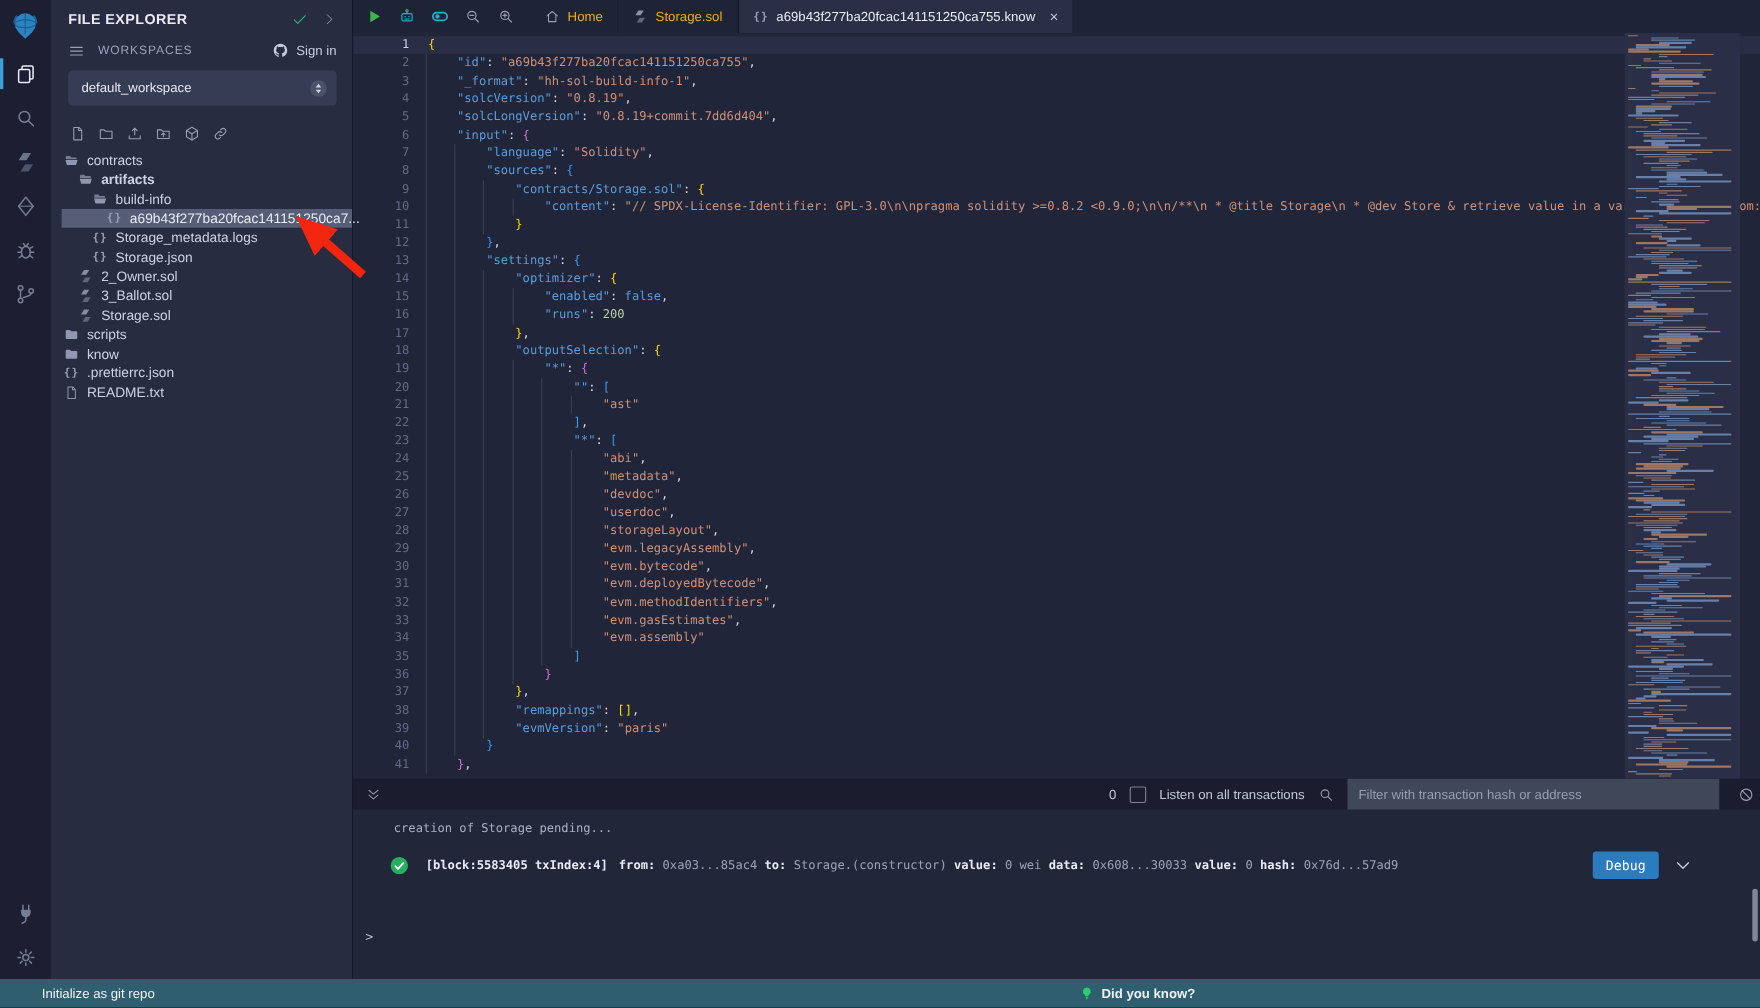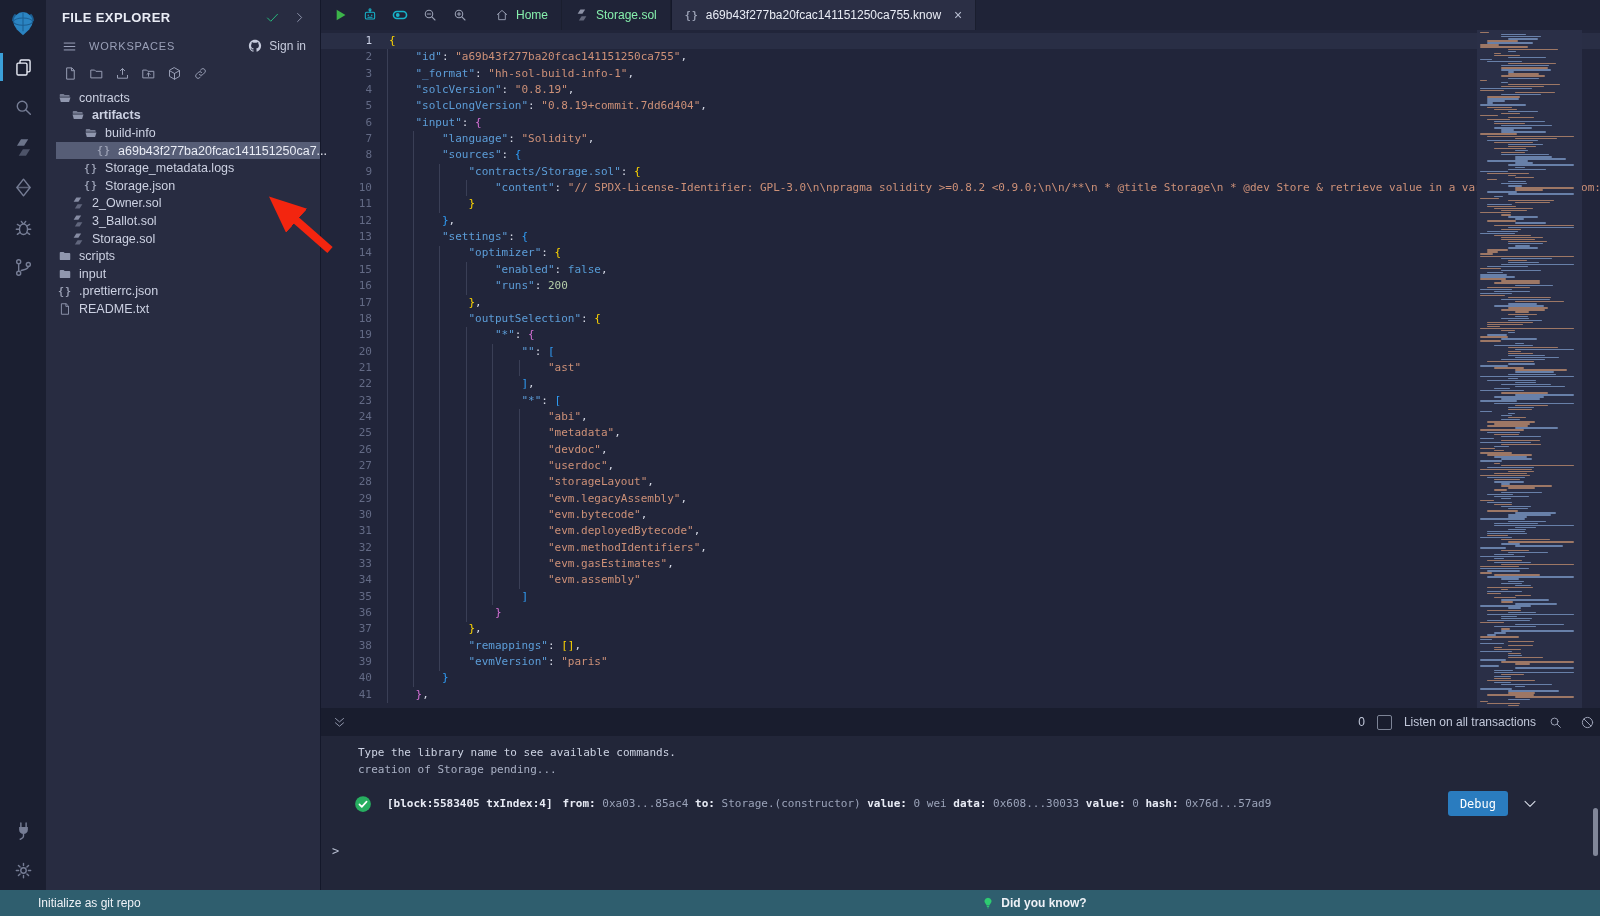--- a/index.html
+++ b/index.html
@@ -44,21 +44,21 @@
   .tree-row.selected{background:#565d76;color:#e9ecf5}
   .braces{font-family:"DejaVu Sans Mono",monospace;font-size:10px;font-weight:bold;color:#9aa0b4;
           margin-right:7px;letter-spacing:1px}
 
   
   #editor-col{position:absolute;left:320px;top:0;right:0;height:890px}
   #tabbar{height:30px;background:#1f2337;border-bottom:1px solid #14182a;display:flex;align-items:stretch}
   .tb-controls{display:flex;align-items:center;gap:14px;padding:0 14px 0 12px}
   .tb-controls .ico{width:16px;height:16px;cursor:pointer}
   .c-play{color:#3cb44a}.c-teal{color:#17b3c9}.c-gray{color:#9aa0b4}
-  .tab{display:flex;align-items:center;gap:7px;padding:0 13px;font-size:12px;color:#86efac;cursor:pointer;
+  .tab{display:flex;align-items:center;gap:7px;padding:0 13px;font-size:12px;color:#eab308;cursor:pointer;
        border-right:1px solid #1a1e2e}
   .tab .ico{width:14px;height:14px}
   .tab.active{background:#2b2f45;color:#e9ecf5;border-left:1px solid #14182a}
   .tab .close{margin-left:6px;font-size:14px;color:#b9bfd2;cursor:pointer;line-height:1}
   .tab .braces{margin-right:0}
 
   #editor{position:absolute;top:30px;left:0;right:0;height:678px;background:#21253a;overflow:hidden}
   #code-lines{position:absolute;top:3px;left:0;right:0;font-family:"DejaVu Sans Mono",monospace;
               font-size:11px;line-height:16.35px;white-space:pre;z-index:2}
   .line{display:flex}
@@ -224,20 +224,29 @@
     <span class="ws-label">WORKSPACES</span>
     <span class="signin">
       <span class="ico">
           <svg viewBox="0 0 24 24" fill="currentColor" stroke="none">
             <path d="M12 2.8c-5.1 0-9.2 4.1-9.2 9.2 0 4.1 2.6 7.5 6.3 8.7.5.1.6-.2.6-.5v-1.7c-2.6.6-3.1-1.2-3.1-1.2-.4-1.1-1-1.4-1-1.4-.8-.6.1-.6.1-.6.9.1 1.4 1 1.4 1 .8 1.4 2.1 1 2.6.7.1-.6.3-1 .6-1.2-2-.2-4.2-1-4.2-4.5 0-1 .4-1.8 1-2.5-.1-.2-.4-1.2.1-2.4 0 0 .8-.3 2.5.9.7-.2 1.5-.3 2.3-.3s1.6.1 2.3.3c1.7-1.2 2.5-.9 2.5-.9.5 1.2.2 2.2.1 2.4.6.7 1 1.5 1 2.5 0 3.5-2.2 4.3-4.2 4.5.3.3.6.9.6 1.7v2.5c0 .3.1.6.6.5 3.7-1.2 6.3-4.6 6.3-8.7 0-5.1-4.1-9.2-9.2-9.2z"></path>
           </svg>
         </span>
       <span>Sign in</span>
     </span>
   </div>
+  <div class="ws-select">
+    <span class="ws-name">default_workspace</span>
+    <span class="ws-circle ico">
+        <svg viewBox="0 0 24 24">
+          <circle cx="12" cy="12" r="9.5" fill="#4a5169"></circle>
+          <path d="M12 6.5l3.2 4.2H8.8zM12 17.5l-3.2-4.2h6.4z" fill="#cfd4e4"></path>
+        </svg>
+      </span>
+  </div>
   <div class="fe-toolbar" id="fe-toolbar">
       <span class="ico">
         <svg viewBox="0 0 24 24" fill="none" stroke="currentColor" stroke-width="1.6" stroke-linecap="round" stroke-linejoin="round">
           <path d="M6.5 3h7.5l4 4v14H6.5z"></path>
           <path d="M13.5 3.5V7.5h4"></path>
         </svg>
       </span>
       <span class="ico">
         <svg viewBox="0 0 24 24" fill="none" stroke="currentColor" stroke-width="1.6" stroke-linecap="round" stroke-linejoin="round">
           <path d="M3.5 6.5h5.5l2 2h9.5v10.5h-17z"></path>
@@ -342,21 +351,21 @@
           </svg>
         </span>
         <span>scripts</span>
       </div>
       <div class="tree-row" style="padding-left: 2px;">
         <span class="ico">
           <svg viewBox="0 0 24 24" fill="currentColor" stroke="none">
             <path d="M3 6.5A1.5 1.5 0 014.5 5h5l2 2h8A1.5 1.5 0 0121 8.5v9a1.5 1.5 0 01-1.5 1.5h-15A1.5 1.5 0 013 17.5z"></path>
           </svg>
         </span>
-        <span>input</span>
+        <span>know</span>
       </div>
       <div class="tree-row" style="padding-left: 2px;">
         <span class="braces">{}</span>
         <span>.prettierrc.json</span>
       </div>
       <div class="tree-row" style="padding-left: 2px; text-align: center;">
         <span class="ico">
           <svg viewBox="0 0 24 24" fill="none" stroke="currentColor" stroke-width="1.6" stroke-linecap="round" stroke-linejoin="round">
             <path d="M6.5 3h7.5l4 4v14H6.5z"></path>
             <path d="M13.5 3.5V7.5h4"></path>
@@ -781,30 +790,30 @@
       <div class="term-right">
         <span class="t-count">0</span>
         <span class="cbx"></span>
         <span class="t-listen">Listen on all transactions</span>
         <span class="t-mag ico">
             <svg viewBox="0 0 24 24" fill="none" stroke="currentColor" stroke-width="1.6" stroke-linecap="round" stroke-linejoin="round">
               <circle cx="10.5" cy="10.5" r="5.6"></circle>
               <path d="M14.8 14.8L19.8 19.8"></path>
             </svg>
           </span>
+        <input class="t-filter" placeholder="Filter with transaction hash or address" style="">
         <span class="t-ban ico">
             <svg viewBox="0 0 24 24" fill="none" stroke="currentColor" stroke-width="1.6" stroke-linecap="round" stroke-linejoin="round">
               <circle cx="12" cy="12" r="8.2"></circle>
               <path d="M6.4 6.4l11.2 11.2"></path>
             </svg>
           </span>
       </div>
     </div>
     <div class="term-body">
-      <div class="tline">Type the library name to see available commands.</div>
       <div class="tline dim">creation of Storage pending...</div>
       <div class="tx-row">
         <span class="tx-check ico">
             <svg viewBox="0 0 24 24">
               <circle cx="12" cy="12" r="10.5" fill="#27ae60"></circle>
               <path d="M7.2 12.6l3.2 3.2 6.4-7" stroke="#fff" stroke-width="2.2" fill="none" stroke-linecap="round" stroke-linejoin="round"></path>
             </svg>
           </span>
         <span class="tx-text" id="tx-text"><span class="hd">[block:5583405 txIndex:4]</span><b>from: </b><span>0xa03...85ac4</span><b> to: </b><span>Storage.(constructor)</span><b> value: </b><span>0 wei</span><b> data: </b><span>0x608...30033</span><b> value: </b><span>0</span><b> hash: </b><span>0x76d...57ad9</span></span>
         <button class="debug-btn">Debug</button>

